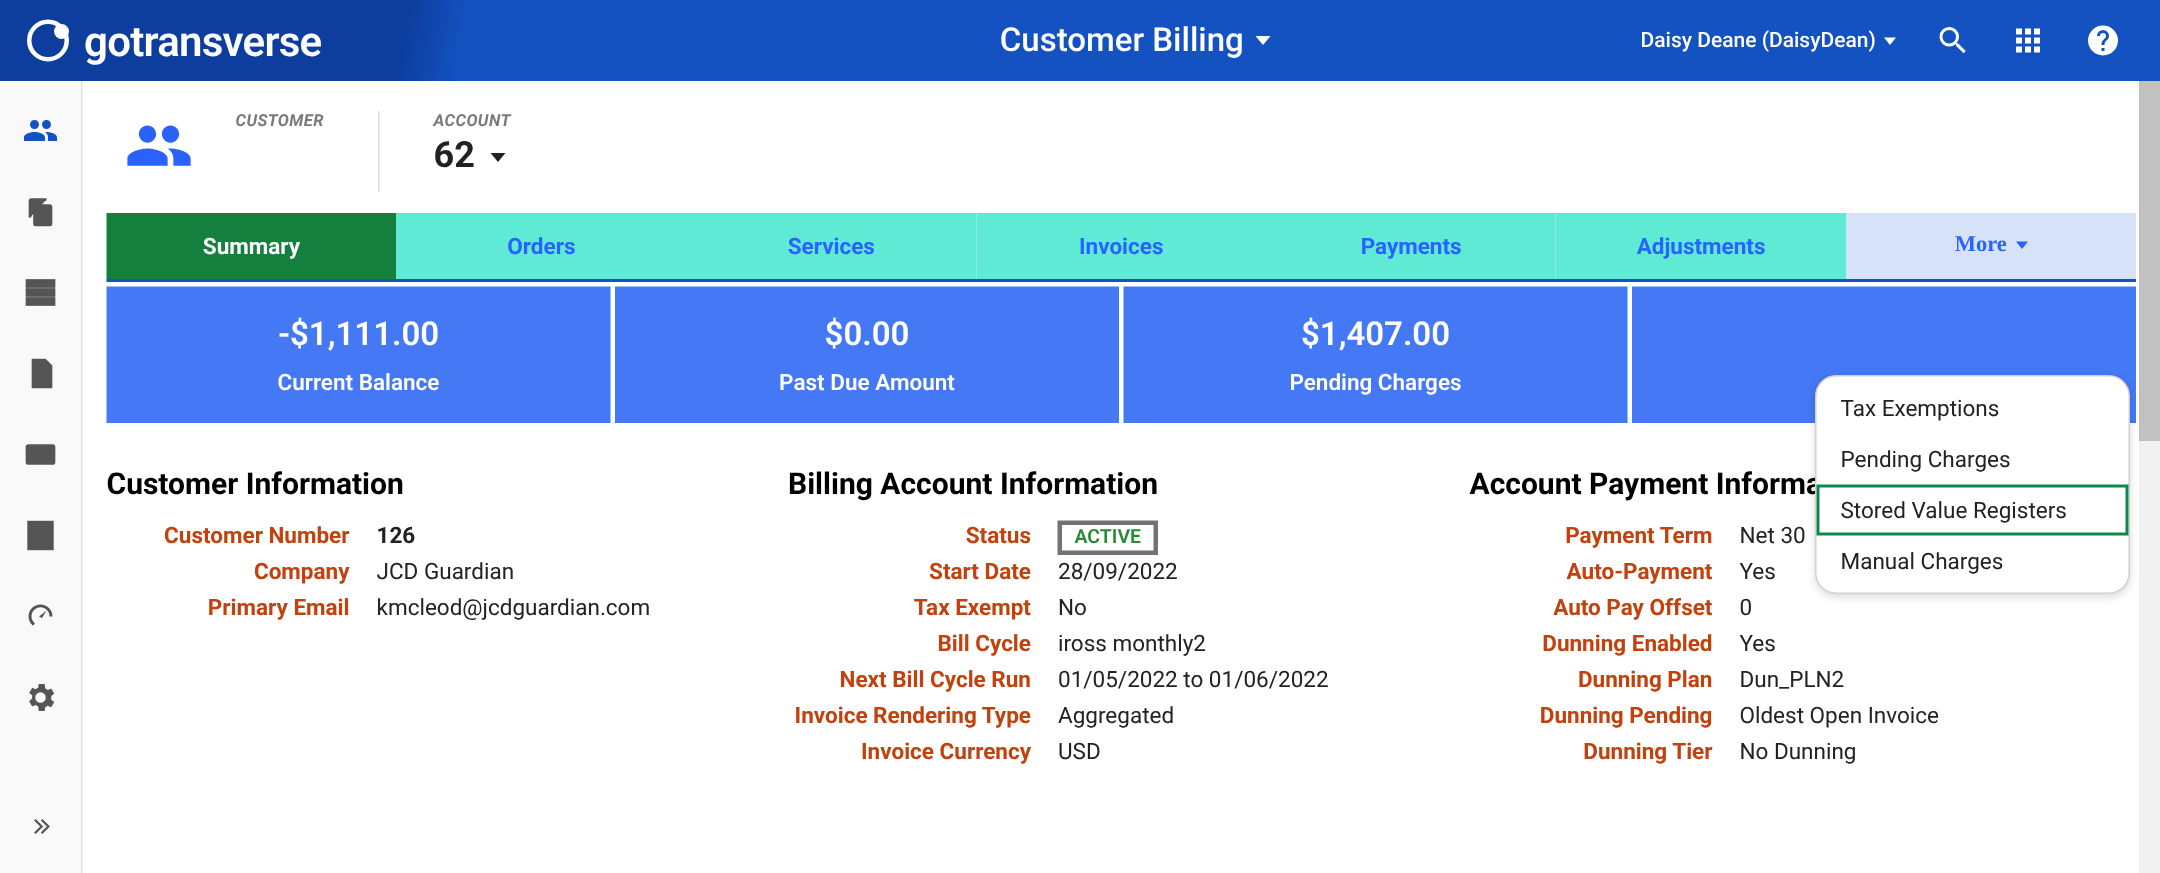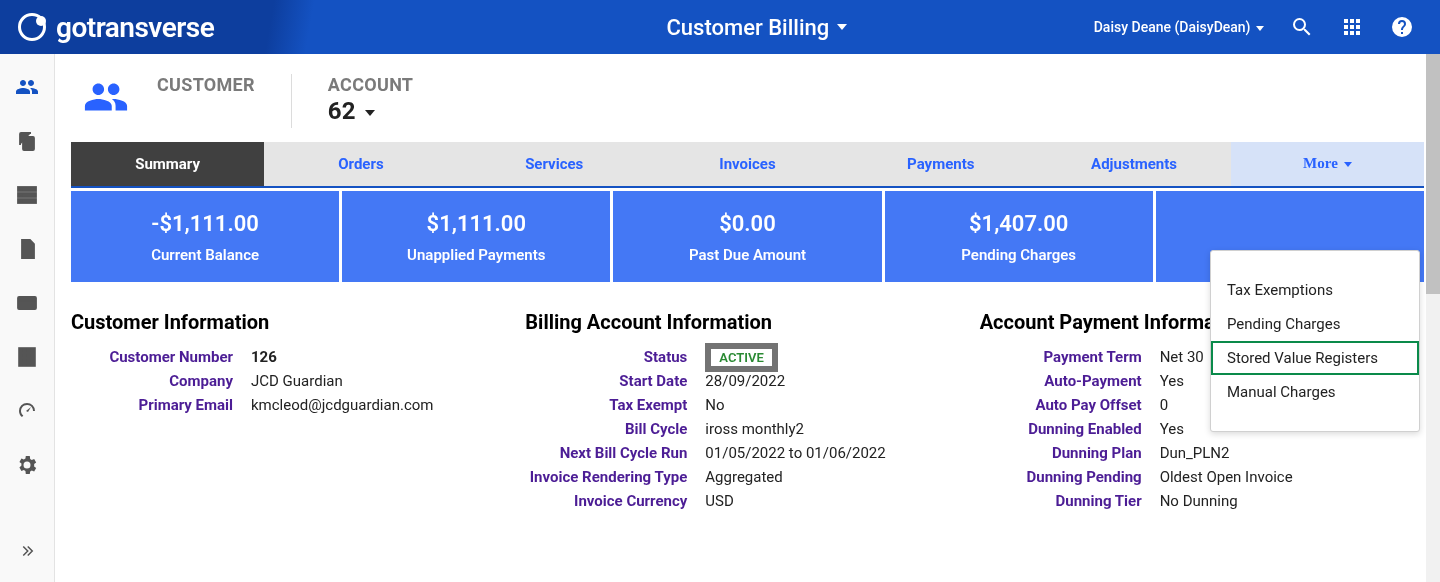--- a/index.html
+++ b/index.html
@@ -23,45 +23,45 @@
   .sidebar .sidemenu-item { width:26px; height:26px; display:flex; align-items:center; justify-content:center; cursor:pointer; color:#555; }
   .sidebar .sidemenu-item.active { color:#1452c2; }
   .sidebar .sidemenu-item svg { width:24px; height:24px; fill:currentColor; }
   .sidebar-bottom { margin-top:auto; padding-bottom:18px; width:100%; display:flex; justify-content:center; }
   .chevrons { cursor:pointer; color:#555; }
   
   .main { flex:1; overflow:auto; position:relative; }
   .head-row { display:flex; align-items:flex-start; padding: 20px 0 14px 28px; gap: 28px; }
   .head-icon { color:#2962ff; }
   .head-icon svg { width:46px; height:46px; fill:currentColor; }
-  .head-block .label { color:#7a7a7a; font-weight:700; font-size:18px; letter-spacing:.3px;}
+  .head-block .label { color:#7a7a7a; font-weight:700; font-size:11px; letter-spacing:.3px;font-style:italic;}
   .head-block .value { color:#222; font-size:24px; font-weight:700; margin-top:2px; cursor:pointer; }
   .head-block .value .light { font-weight:400; }
   .divider-v { width:1px; background:#dcdcdc; height:54px; margin:0 8px; }
   
   .tabs { display:flex; margin: 0 16px; border-bottom:2px solid #1452c2; }
-  .tab { flex:1; text-align:center; padding:13px 0; font-weight:700; font-size:15px; color:#2962ff; background:#e5e5e5; cursor:pointer; }
-  .tab.active { background:#404040; color:#fff; }
+  .tab { flex:1; text-align:center; padding:13px 0; font-weight:700; font-size:15px; color:#2962ff; background:#5eead4; cursor:pointer; }
+  .tab.active { background:#15803d; color:#fff; }
   .tab.more { background:#d6e2f8;font-family:Liberation Serif, serif; }
   
   .stat-row { display:flex; gap:3px; margin:3px 16px 0 16px; }
   .stat { flex:1; background:#4478f5; color:#fff; text-align:center; padding:20px 0 18px 0;}
   .stat .val { font-size:22px; font-weight:600; }
   .stat .lab { font-size:15px; font-weight:600; margin-top:10px;}
   .stat.empty { background:#4478f5; }
   
   .info-grid { display:flex; padding: 28px 16px 0 16px; gap:10px; }
   .info-col { flex:1; }
   .info-col h3 { font-size:20px; font-weight:700; margin-bottom:14px; }
   .info-col .row { display:flex; margin-bottom:6px; font-size:15px; }
-  .info-col .row .k { width:180px; text-align:right; font-weight:700; color:#4c1d95; padding-right:18px; }
+  .info-col .row .k { width:180px; text-align:right; font-weight:700; color:#c2410c; padding-right:18px; }
   .info-col .row .v { color:#222; }
-  .status-badge { border:6px solid #737373; color:#2a8a33; padding:1px 8px; font-weight:600; font-size:13px; }
-  
-  .dropdown { position:absolute; right:20px; top:196px; width:210px; background:#fff; border:1px solid #d0d0d0; border-radius:3px; box-shadow:0 2px 6px rgba(0,0,0,.15); padding:22px 0; }
+  .status-badge { border:3px solid #737373; color:#2a8a33; padding:1px 8px; font-weight:600; font-size:13px; }
+  
+  .dropdown { position:absolute; right:20px; top:196px; width:210px; background:#fff; border:1px solid #d0d0d0; border-radius:14px; box-shadow:0 2px 6px rgba(0,0,0,.15); padding:4px 0; }
   .dropdown .dd-item { padding:8px 16px; font-size:15px; color:#222; cursor:pointer; }
   .dropdown .dd-item.highlight { border:2px solid #0a8a4a; padding:6px 14px; }
   
   .scrollbar { position:absolute; right:0; top:54px; bottom:0; width:14px; background:#f1f1f1;}
   .scrollbar .thumb { width:100%; background:#c1c1c1; height:240px; margin-top:0;}
 </style>
 </head>
 <body>
 
 <div class="topbar">
@@ -188,24 +188,20 @@
         <span class="caret-down-s" style="border-top-color:#2962ff"></span>
       </div>
     </div>
 
     <div class="stat-row">
       <div class="stat">
         <div class="val">-$1,111.00</div>
         <div class="lab">Current Balance</div>
       </div>
       <div class="stat">
-        <div class="val">$1,111.00</div>
-        <div class="lab">Unapplied Payments</div>
-      </div>
-      <div class="stat">
         <div class="val">$0.00</div>
         <div class="lab">Past Due Amount</div>
       </div>
       <div class="stat">
         <div class="val">$1,407.00</div>
         <div class="lab">Pending Charges</div>
       </div>
       <div class="stat empty"></div>
     </div>
 

